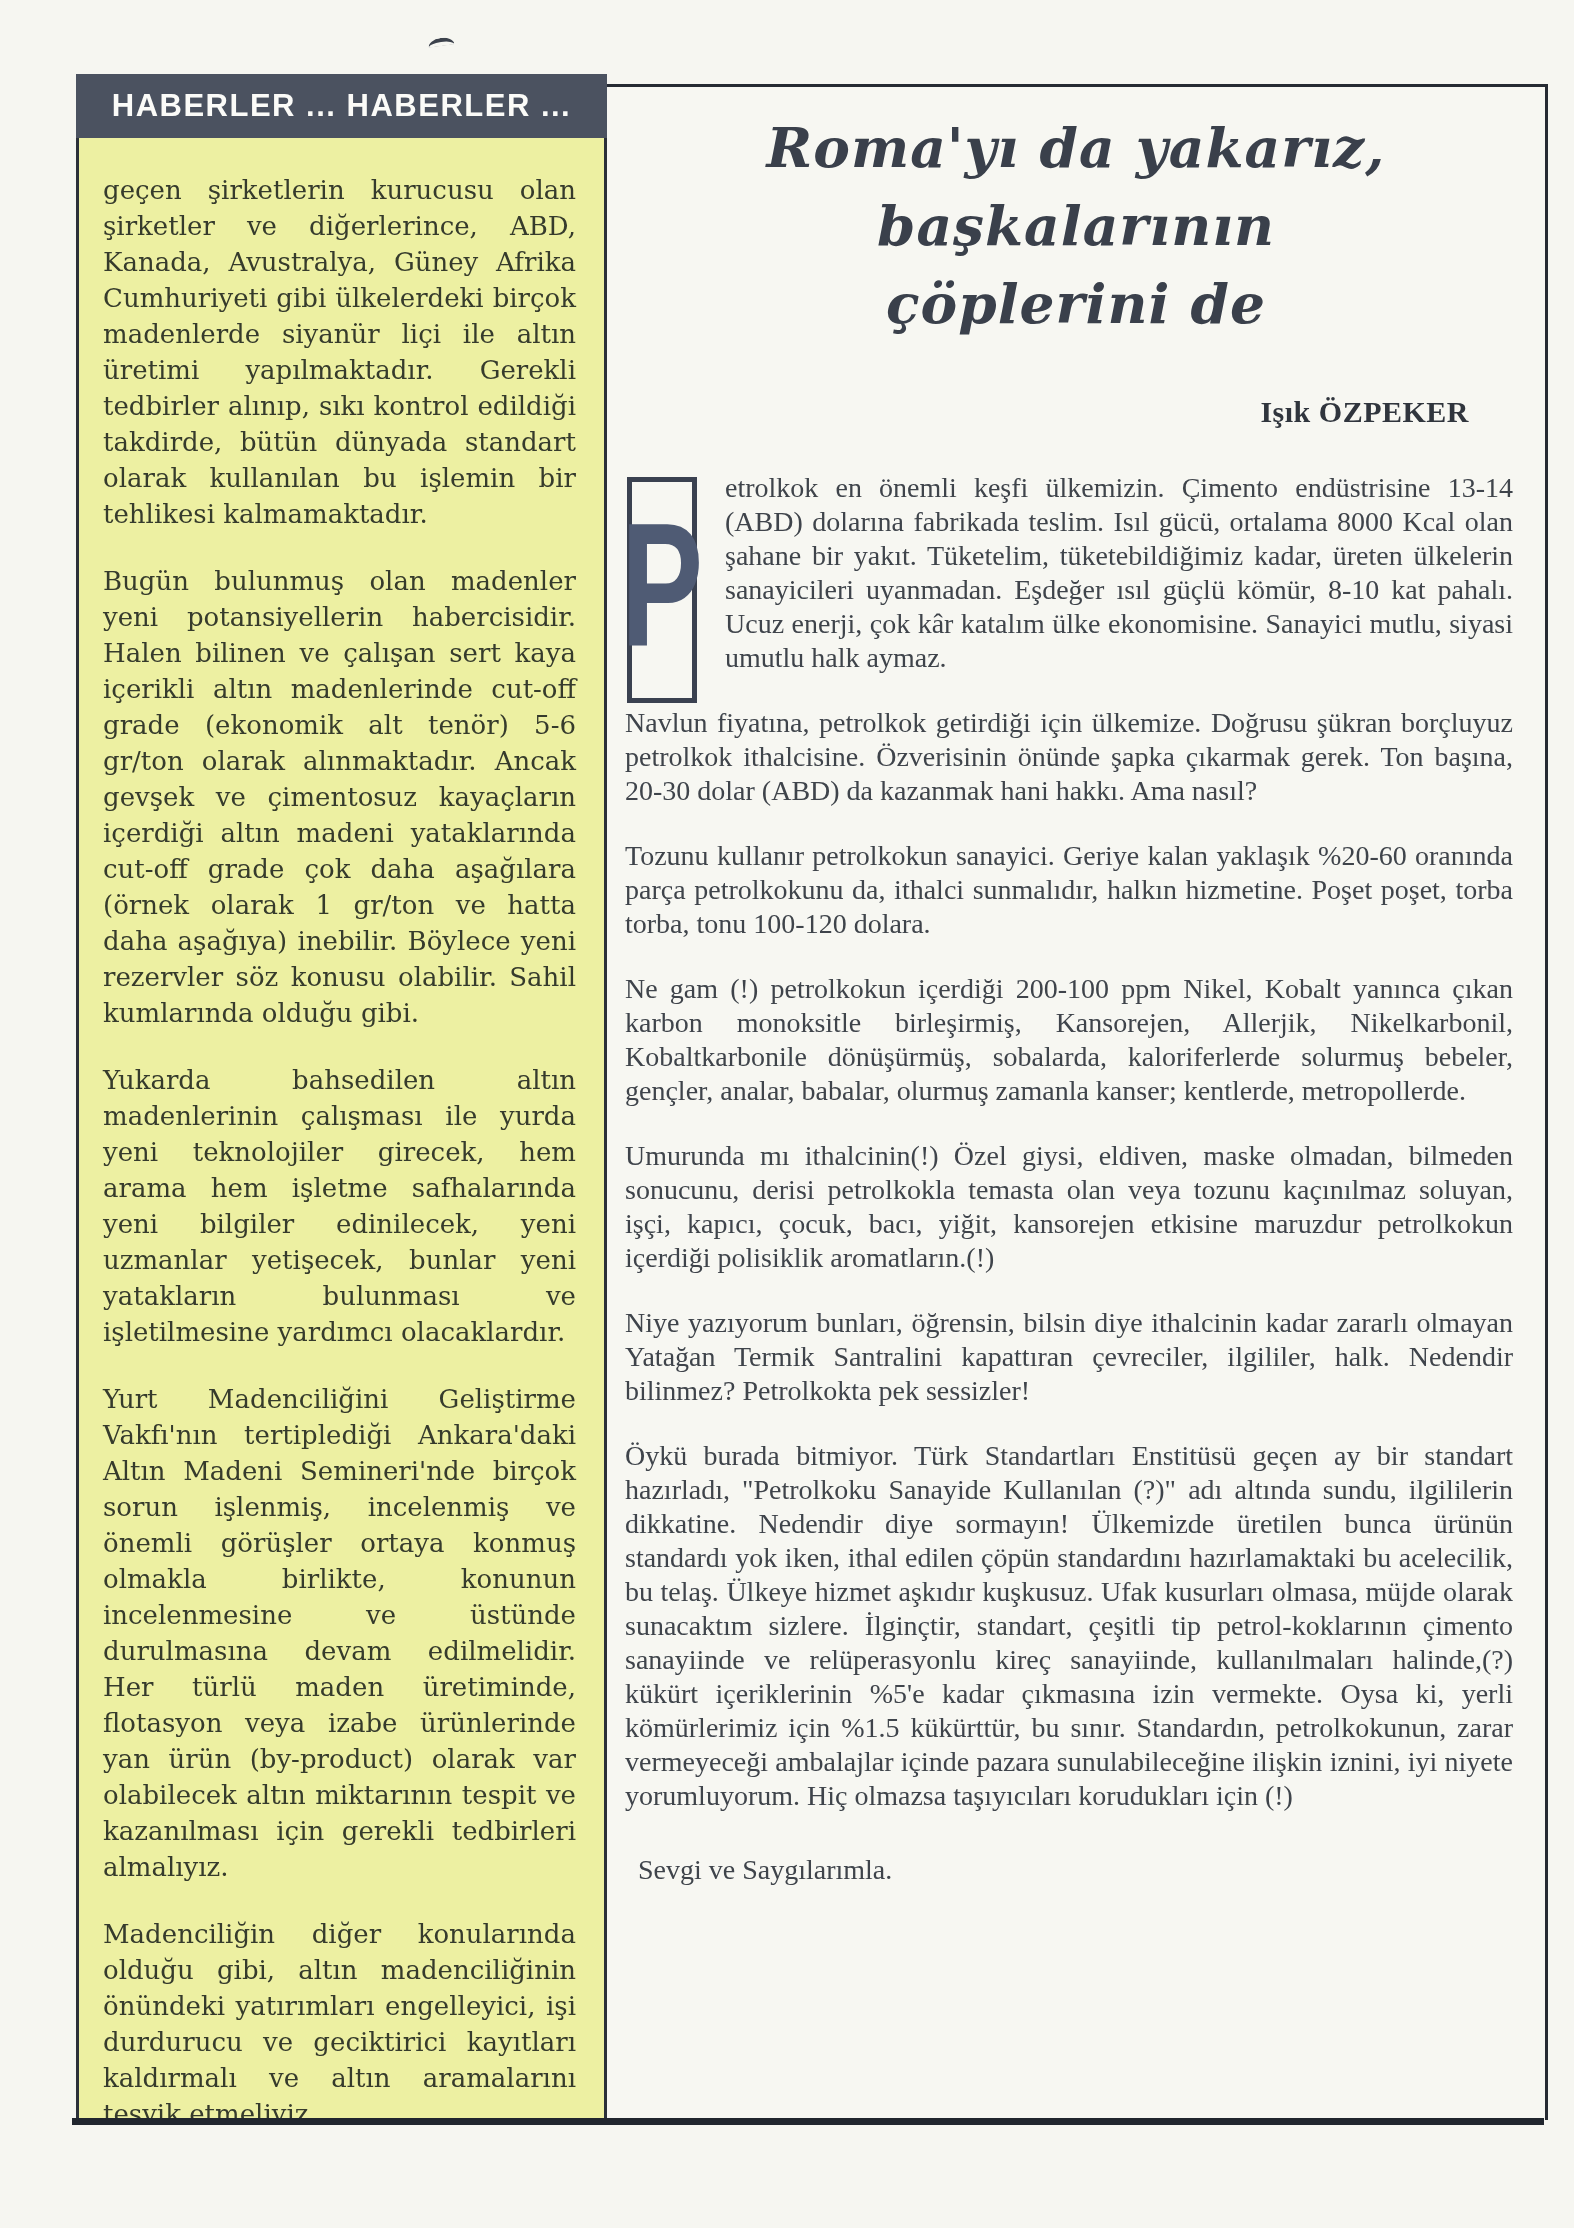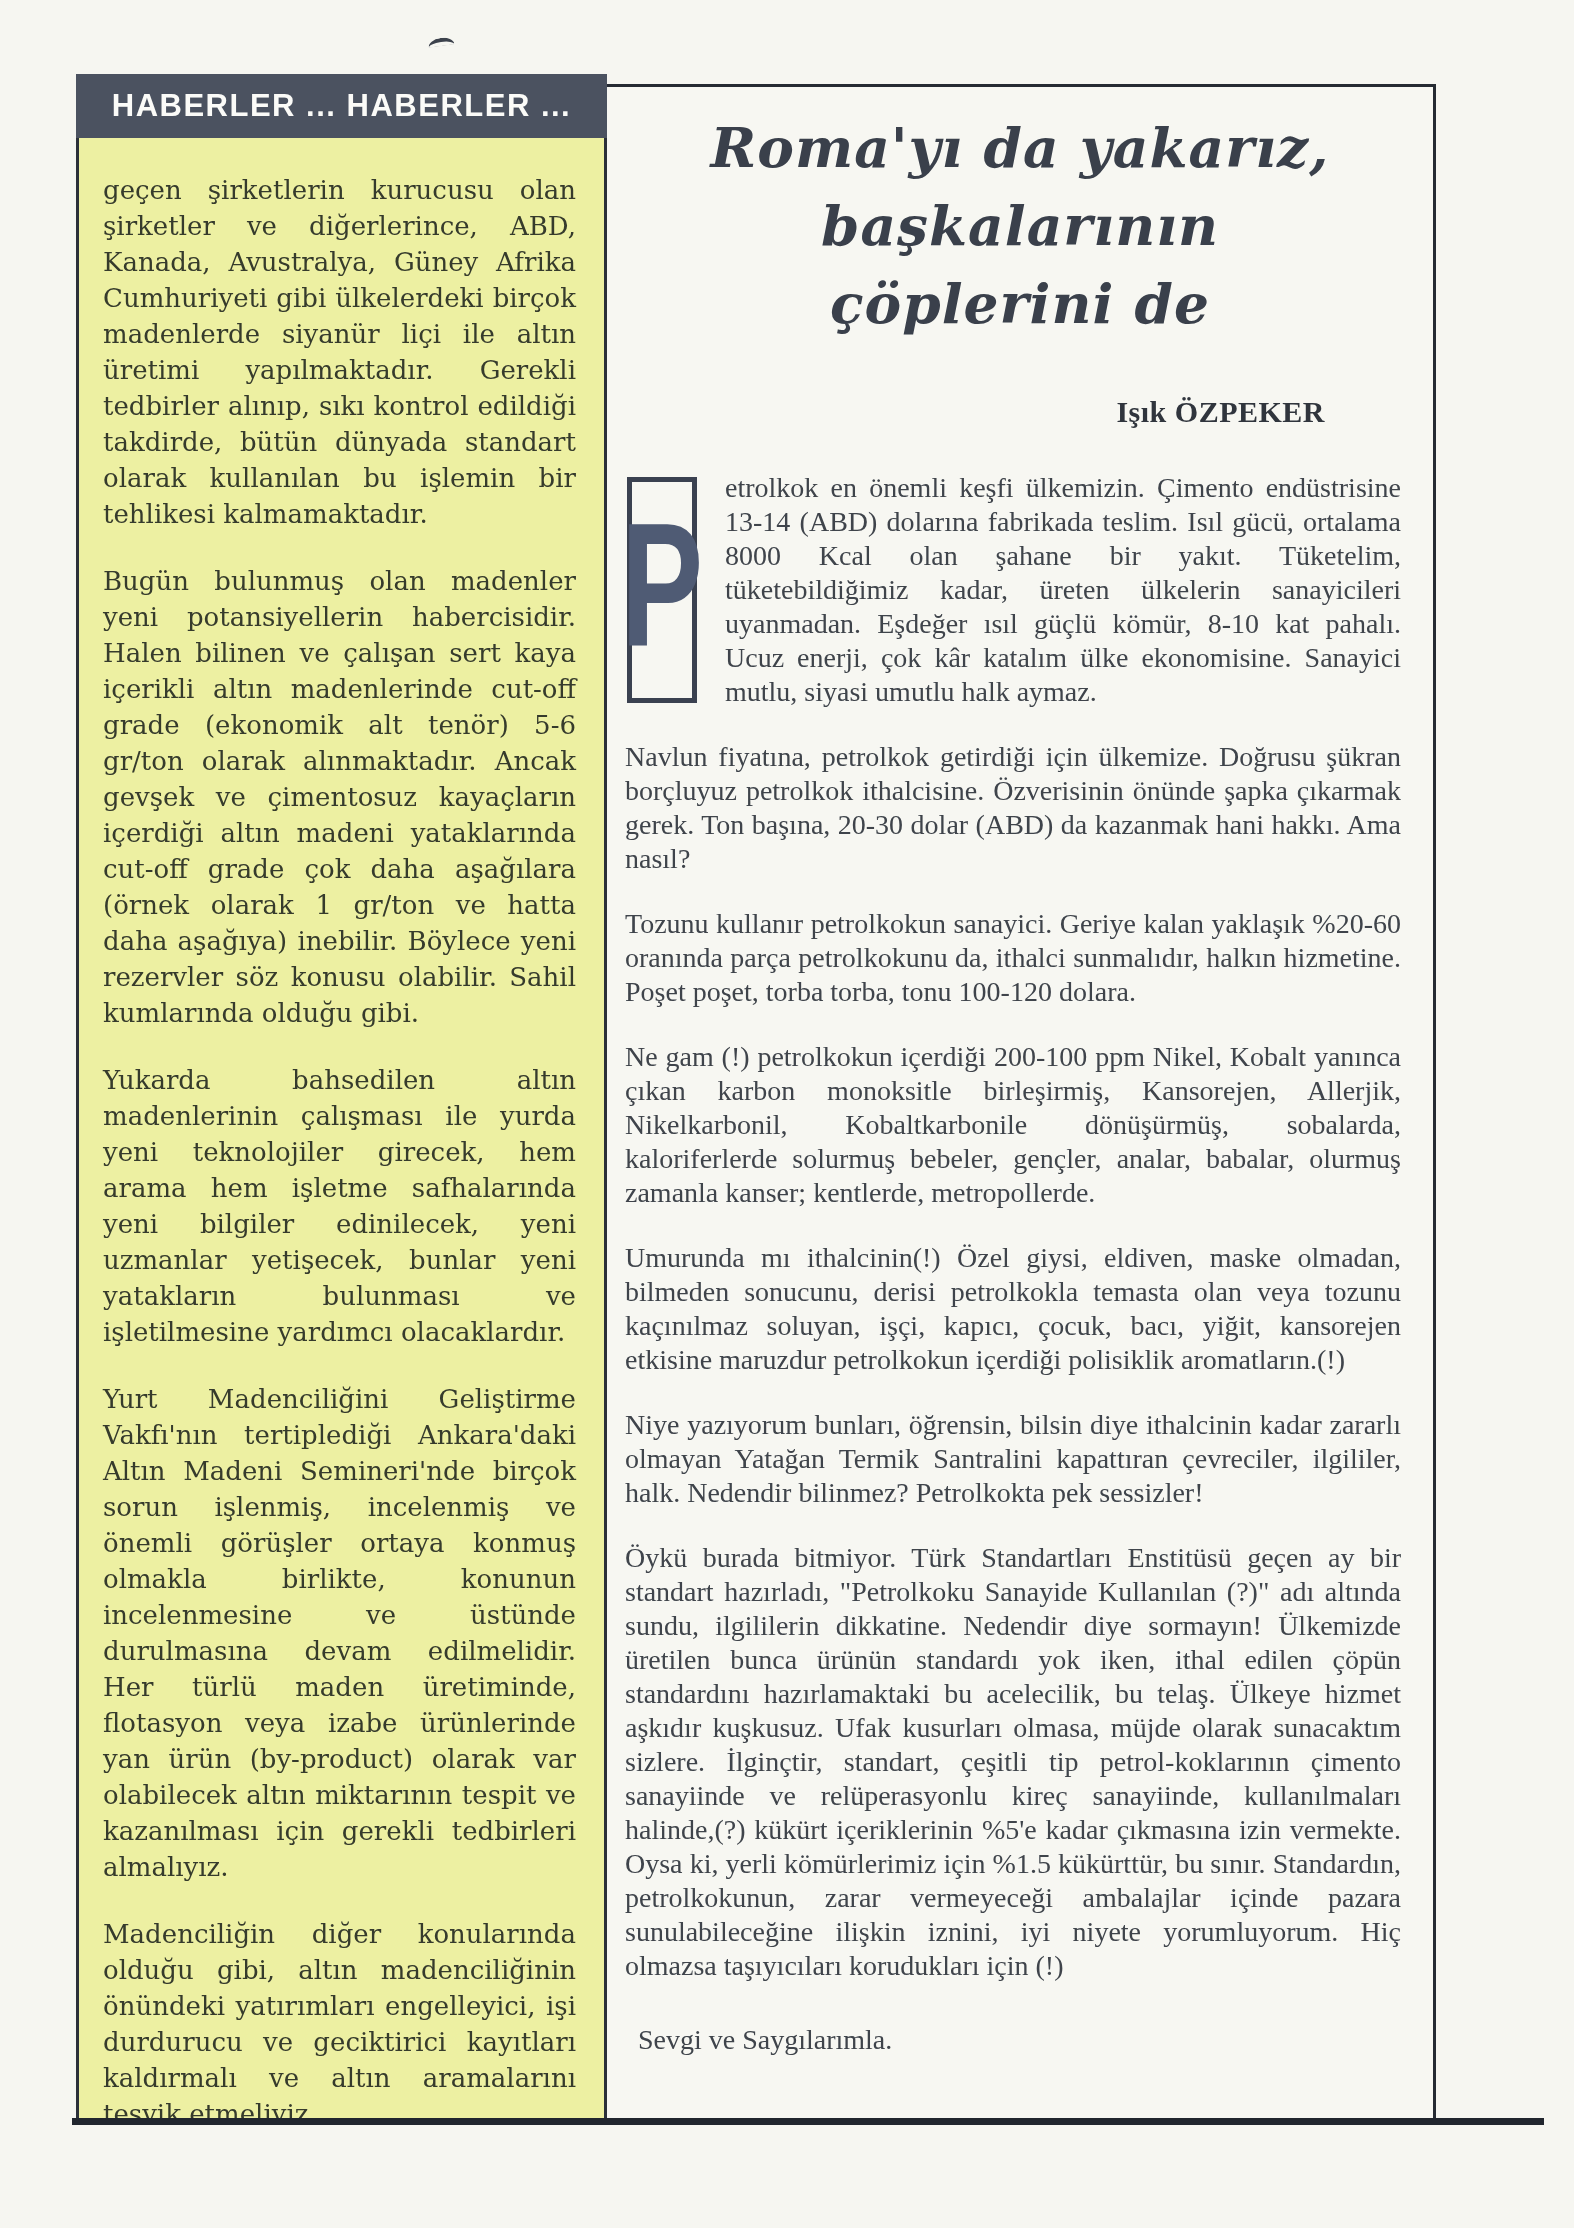--- a/index.html
+++ b/index.html
@@ -52,41 +52,41 @@
     color: #363b2c;
     text-align: justify;
     margin-bottom: 31px;
   }
 
   
   .right-col {
     position: absolute;
     left: 607px;
     top: 84px;
-    width: 829px;
+    width: 941px;
     height: 2036px;
     border-top: 3px solid #262b33;
     border-right: 3px solid #262b33;
     background: #f7f7f2;
     overflow: hidden;
   }
   .article-title {
     margin-top: 22px;
     text-align: center;
     font-family: "DejaVu Serif", serif;
     font-style: italic;
     font-weight: bold;
     font-size: 55px;
     line-height: 78px;
     color: #3a404b;
     letter-spacing: 1px;
   }
   .article-author {
     margin-top: 52px;
-    padding-right: 108px;
+    padding-right: 76px;
     text-align: right;
     font-family: "Liberation Serif", serif;
     font-weight: bold;
     font-size: 30px;
     color: #30353d;
     letter-spacing: 0.5px;
   }
   .article-body {
     margin-top: 42px;
     padding: 0 32px 0 18px;

